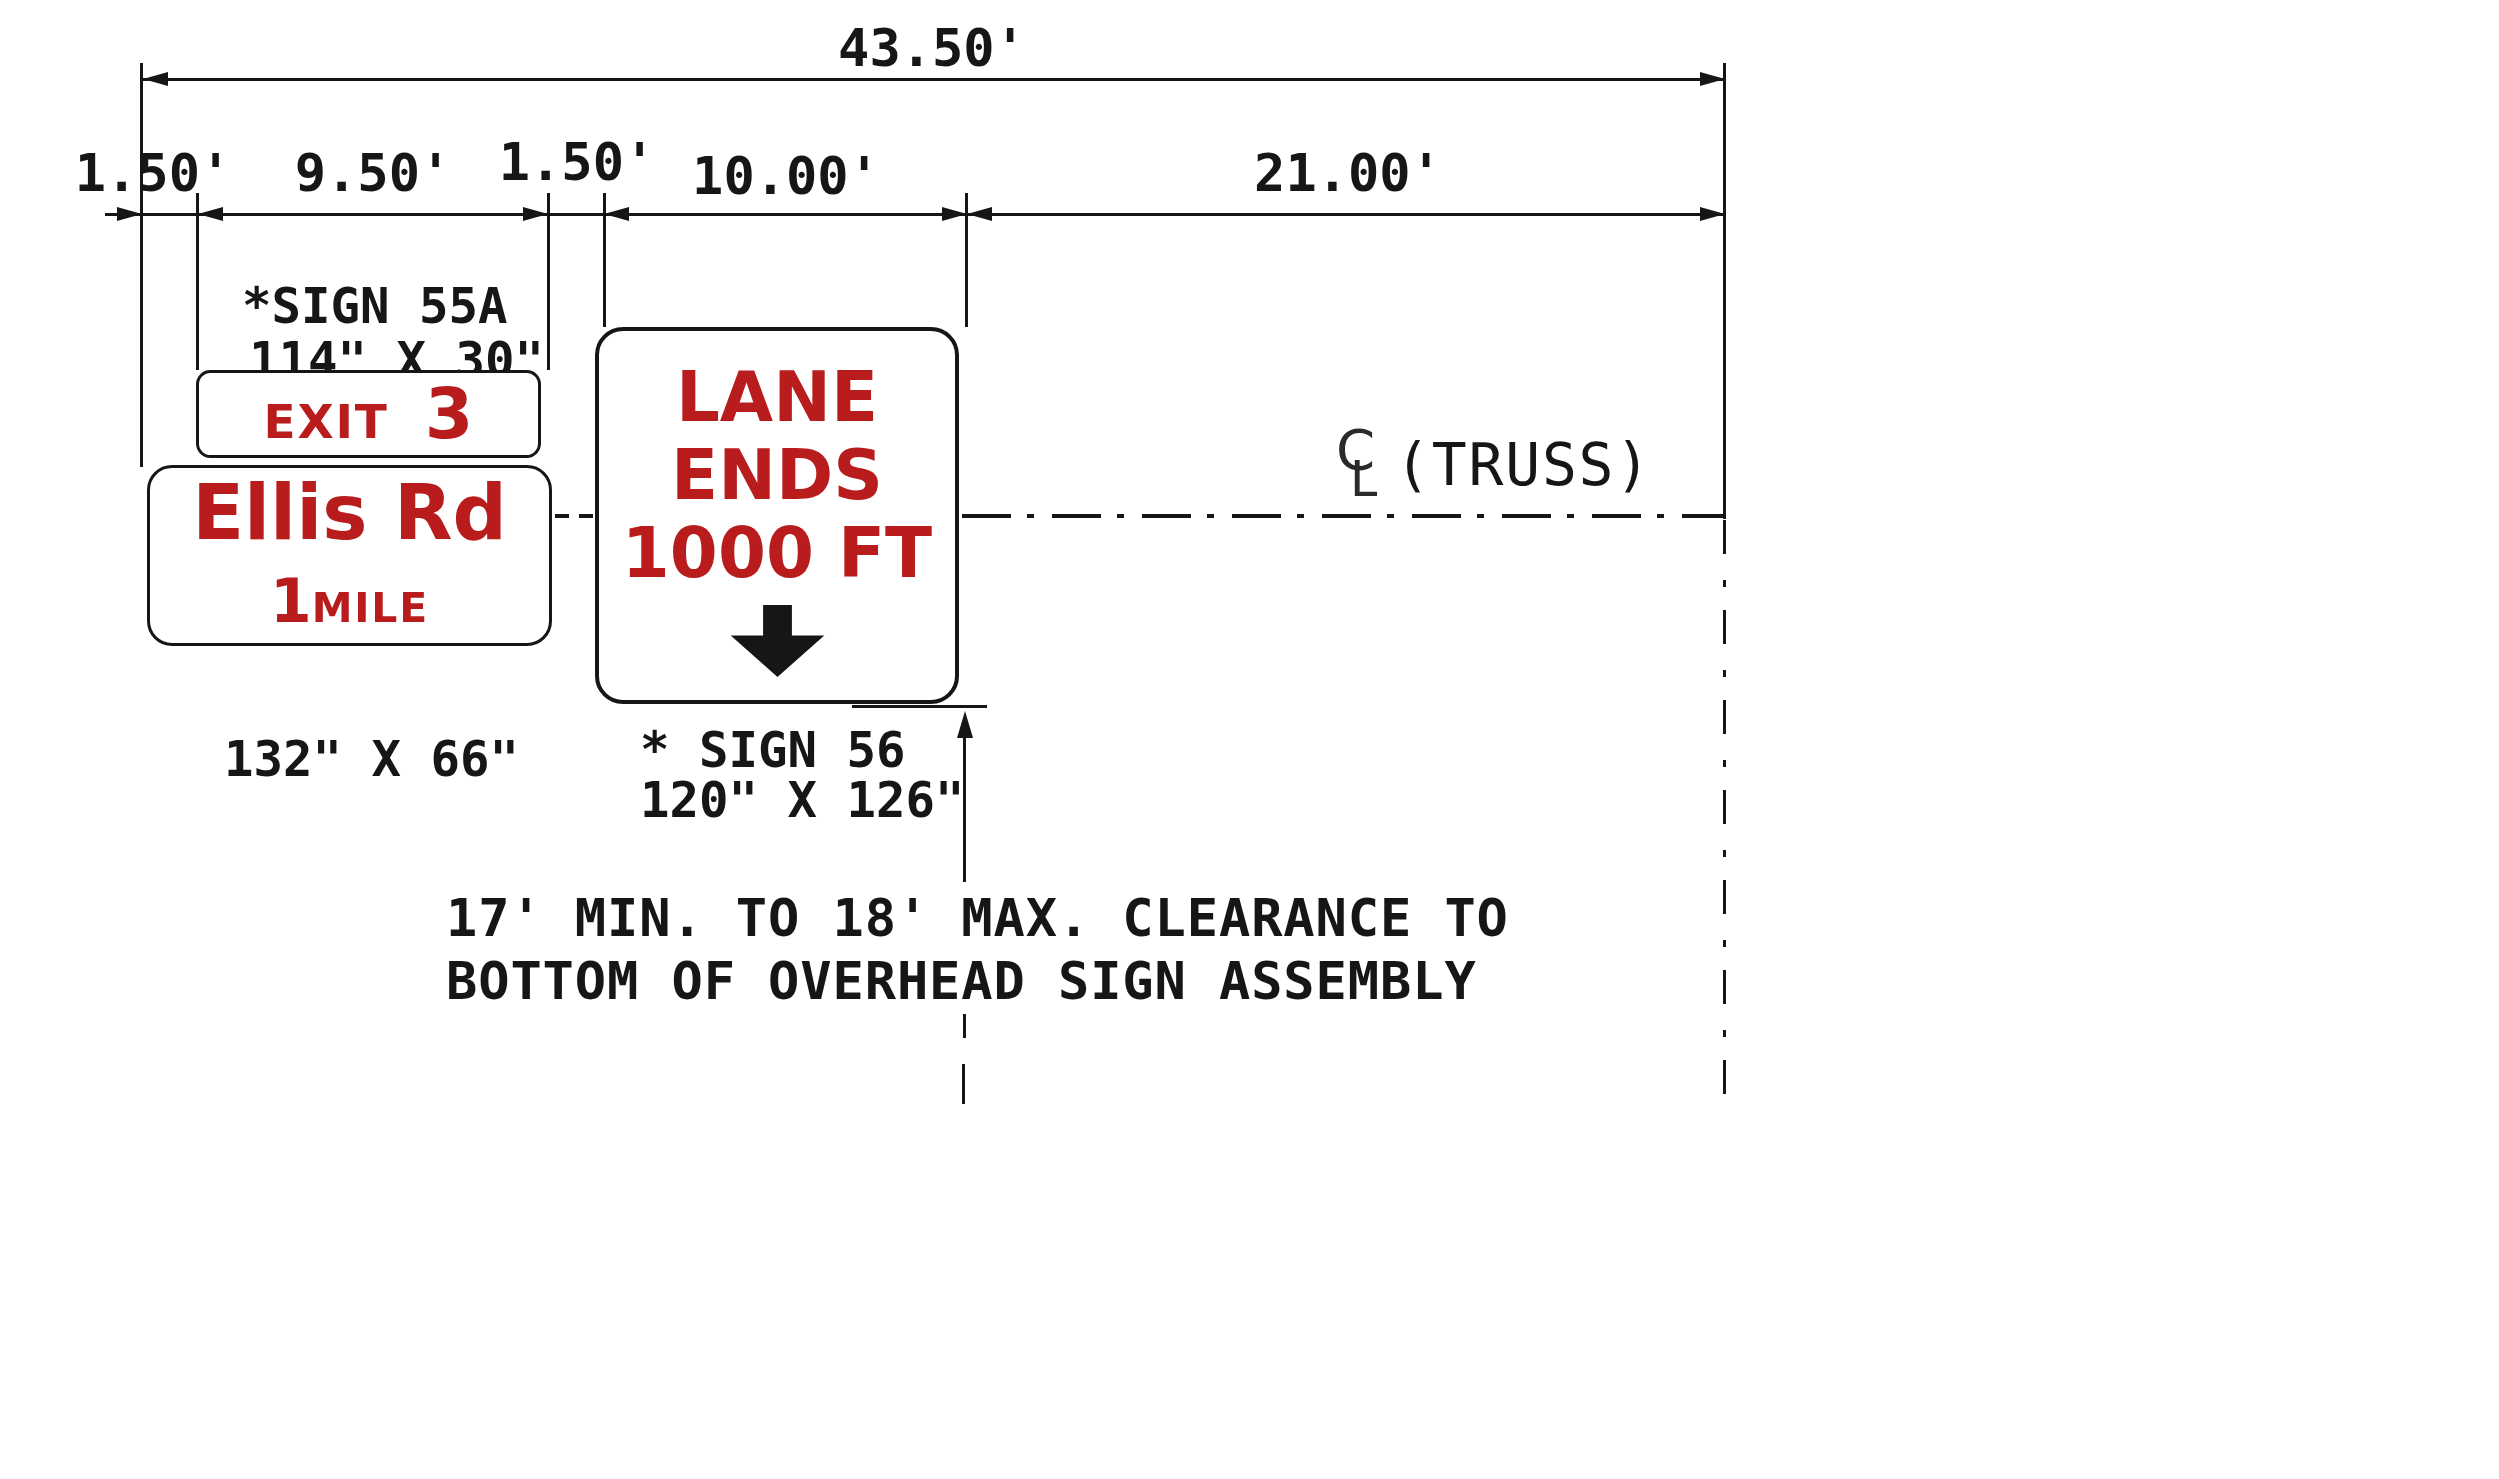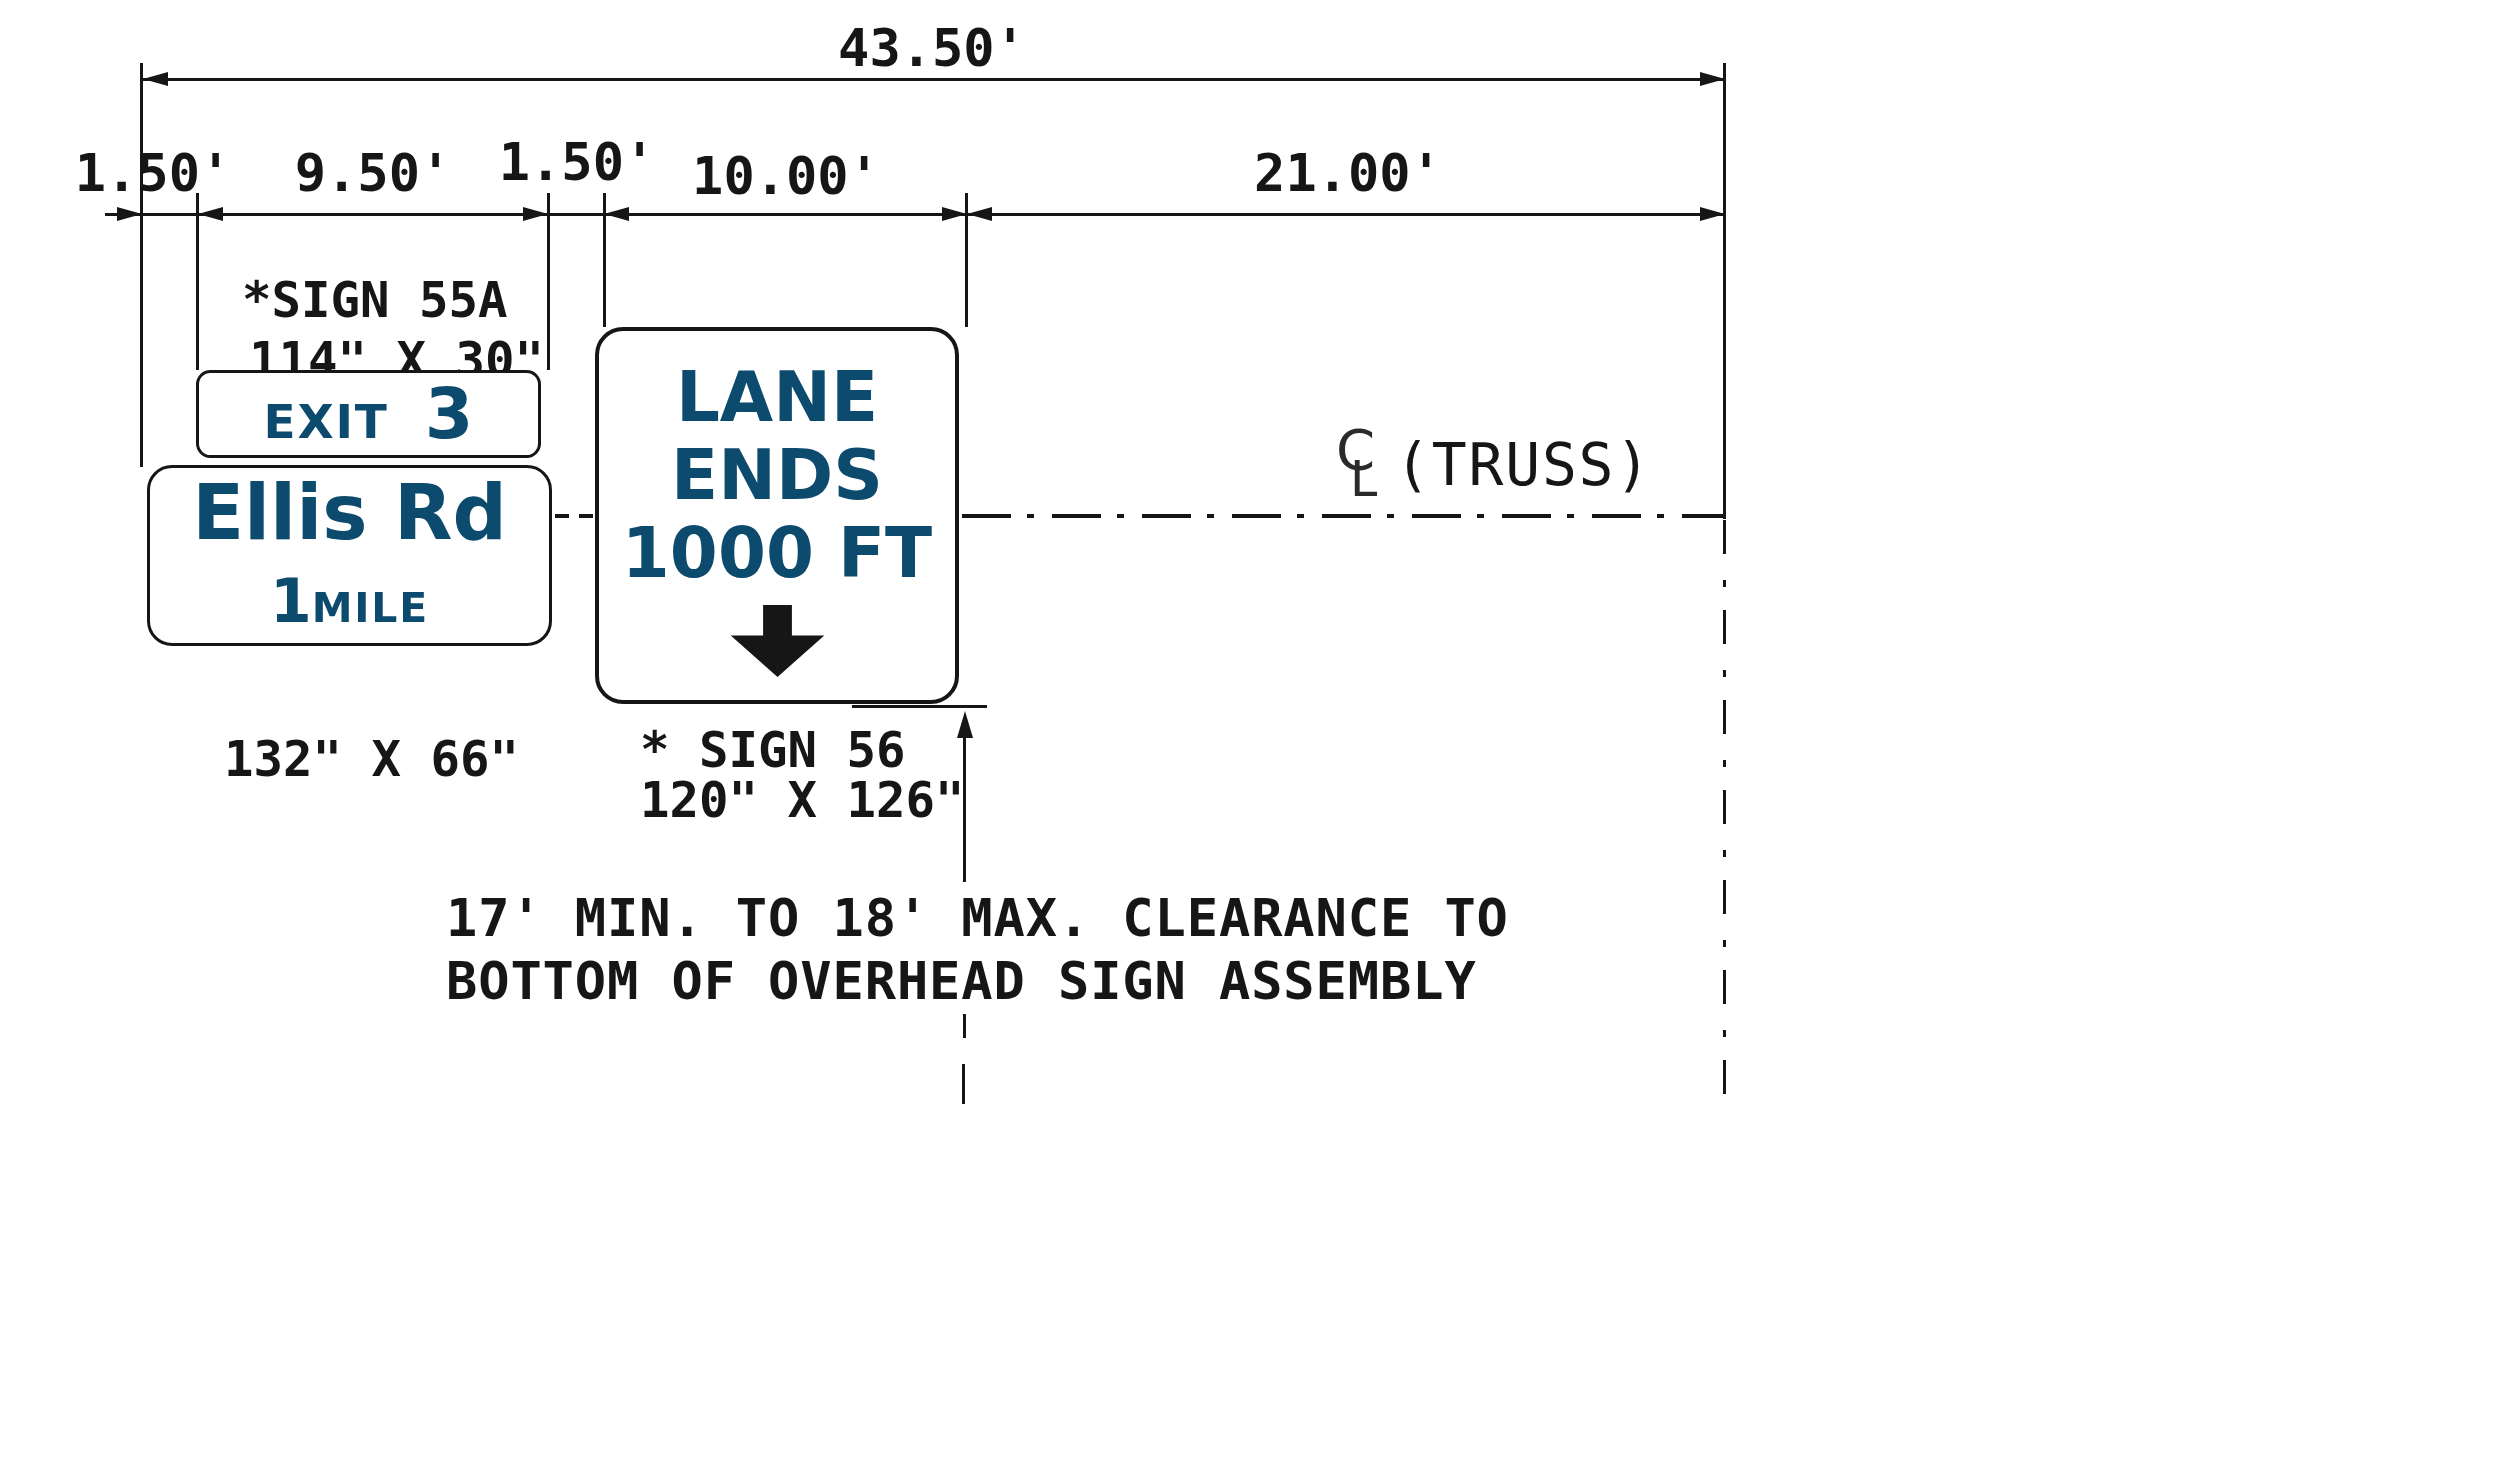--- a/index.html
+++ b/index.html
@@ -27,21 +27,21 @@
   .ar-up{position:absolute;width:0;height:0;border-left:8px solid transparent;border-right:8px solid transparent;border-bottom:27px solid #161616;}
   
   .dim{position:absolute;transform:translateX(-50%);font-weight:bold;font-size:52px;white-space:nowrap;letter-spacing:0px;}
   .note{position:absolute;font-weight:bold;font-size:49px;white-space:nowrap;}
   .clr{position:absolute;font-weight:bold;font-size:52px;white-space:nowrap;letter-spacing:0.9px;}
   .truss{position:absolute;font-weight:normal;font-size:58px;white-space:nowrap;letter-spacing:1.8px;}
   .clsym{position:absolute;font-family:"DejaVu Sans","Liberation Sans",sans-serif;font-weight:400;color:#2a2a2a;}
   
   .sign{position:absolute;box-sizing:border-box;border:3.6px solid #161616;background:#fff;
     display:flex;flex-direction:column;align-items:center;justify-content:center;
-    font-family:"DejaVu Sans","Liberation Sans",sans-serif;font-weight:bold;color:#0c4a6e;}
+    font-family:"DejaVu Sans","Liberation Sans",sans-serif;font-weight:bold;color:#b91c1c;}
   .baseline-row{display:flex;align-items:baseline;}
   .exit-sign{border-radius:14.4px;}
   .ellis-sign{border-radius:25px;}
   .lane-sign{border-radius:28px;border-width:4.5px;justify-content:flex-start;}
   .lane-line{font-size:69px;line-height:78px;}
   .exit-word{font-size:47px;letter-spacing:1.8px;}
   .exit-num{font-size:70px;margin-left:36px;}
   .road-name{font-size:76px;line-height:1;}
   .mile-num{font-size:60px;}
   .mile-word{font-size:41px;letter-spacing:1.8px;}
@@ -73,21 +73,21 @@
 
   <div class="hl" style="left:105px;top:213px;width:1621px;"></div>
   <div class="ar ar-r" style="left:117px;top:207px;"></div>
   <div class="ar ar-l" style="left:198px;top:207px;"></div>
   <div class="ar ar-r" style="left:523px;top:207px;"></div>
   <div class="ar ar-l" style="left:604px;top:207px;"></div>
   <div class="ar ar-r" style="left:942px;top:207px;"></div>
   <div class="ar ar-l" style="left:967px;top:207px;"></div>
   <div class="ar ar-r" style="left:1700px;top:207px;"></div>
 
-  <div class="note" style="left:242px;top:272px;">*SIGN 55A</div>
+  <div class="note" style="left:242px;top:278px;">*SIGN 55A</div>
   <div class="note" style="left:249px;top:332px;">114" X 30"</div>
 
   <div class="sign exit-sign" style="left:196px;top:370px;width:345px;height:88px;">
     <div class="baseline-row">
       <span class="exit-word">EXIT</span>
       <span class="exit-num">3</span>
     </div>
   </div>
 
   <div class="sign ellis-sign" style="left:147px;top:465px;width:405px;height:181px;">

